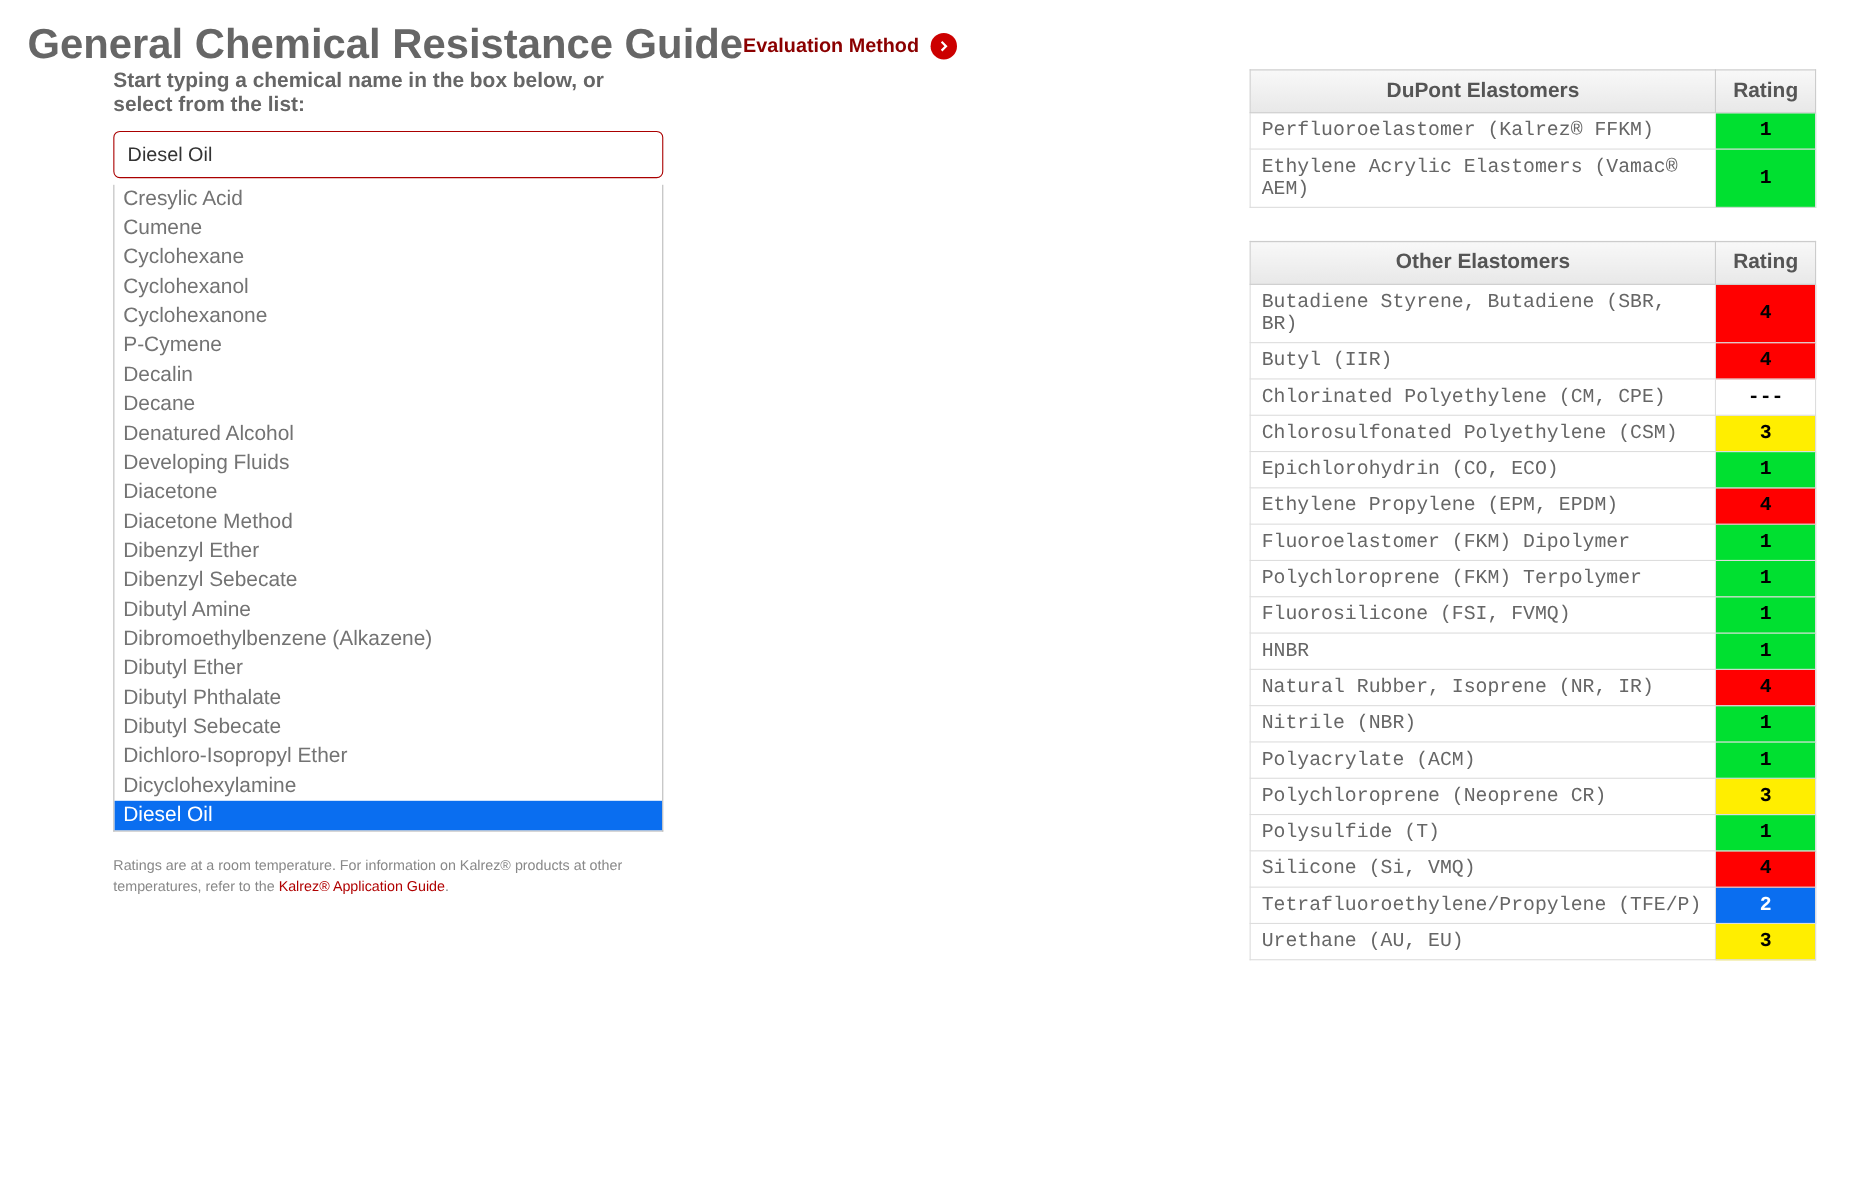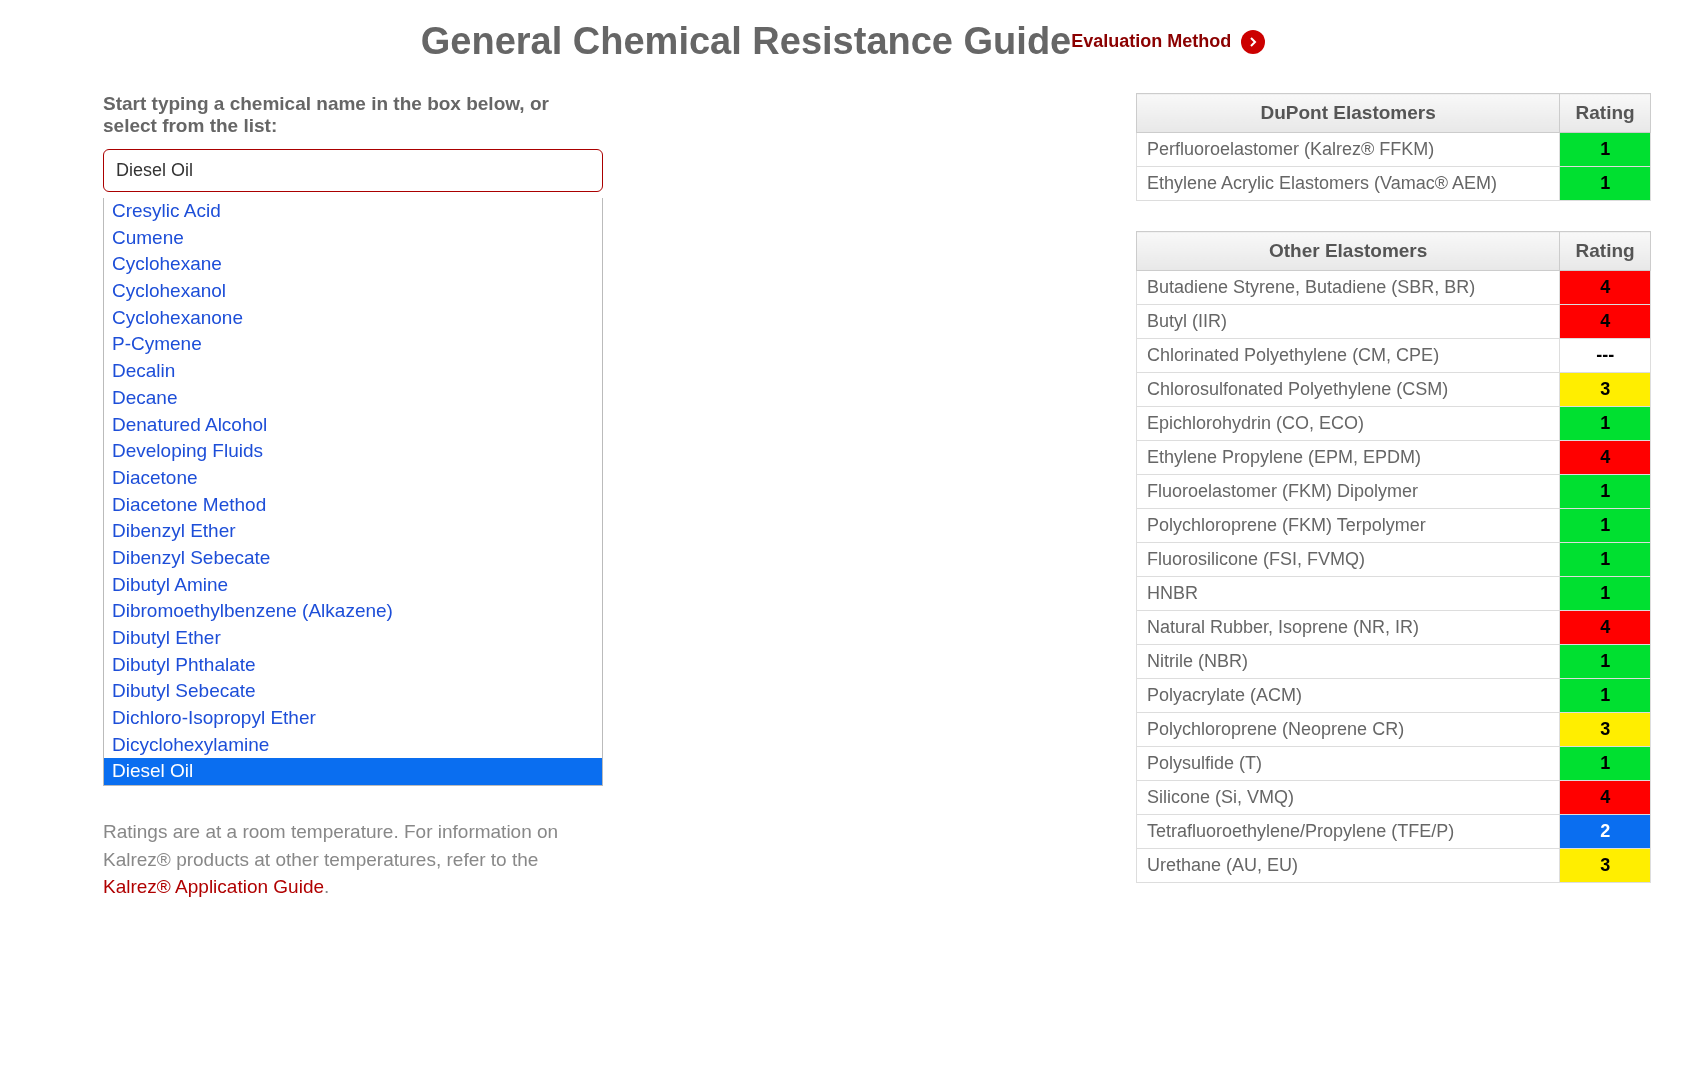--- a/index.html
+++ b/index.html
@@ -5,23 +5,22 @@
   * { box-sizing: border-box; }
   body {
     font-family: Arial, Helvetica, sans-serif;
     margin: 0;
     padding: 20px 25px;
     background: #fff;
     color: #333;
   }
   .header {
     display: flex;
-    justify-content: center;
+    justify-content: flex-start;
     align-items: center;
-    margin-bottom: 30px;
   }
   .page-title {
     font-size: 38px;
     font-weight: bold;
     color: #666;
     margin: 0;
   }
   .eval-method {
     color: #8b0000;
     font-weight: bold;
@@ -74,31 +73,31 @@
   .chem-list {
     border: 1px solid #bbb;
     border-top: none;
     margin-top: 6px;
     max-height: 590px;
     overflow: hidden;
   }
   .chem-item {
     padding: 1px 8px;
     font-size: 19px;
-    color: #1d4ed8;
+    color: #737373;
     cursor: pointer;
     line-height: 1.3;
   }
   .chem-item.selected {
     background: #0a6ef0;
     color: #fff;
   }
   .footnote {
-    margin-top: 32px;
-    font-size: 19px;
+    margin-top: 22px;
+    font-size: 13px;
     color: #888;
     line-height: 1.45;
   }
   .footnote a {
     color: #b00000;
     text-decoration: none;
   }
 
   table.rating-table {
     width: 100%;
@@ -115,20 +114,21 @@
     text-align: center;
   }
   .rating-table th.name-col { width: 420px; }
   .rating-table th.rating-col { width: 90px; }
   .rating-table td {
     border: 1px solid #ddd;
     padding: 6px 10px;
     font-size: 18px;
     color: #666;
     text-align: left;
+    font-family: Liberation Mono, monospace;
   }
   .rating-table td.rating-cell {
     text-align: center;
     font-weight: bold;
     color: #000;
     width: 90px;
   }
   .rating-1 { background: #00e030; }
   .rating-2 { background: #0a6ef0; color: #fff !important; }
   .rating-3 { background: #ffee00; }

